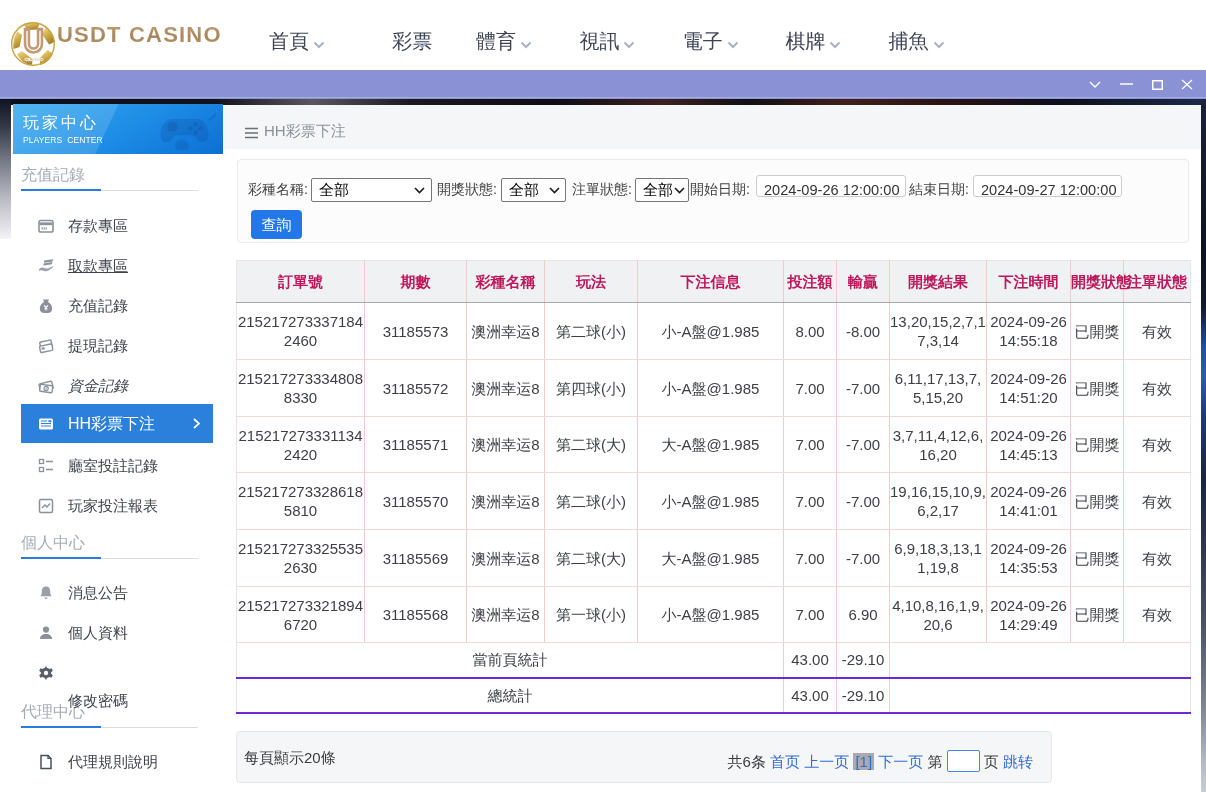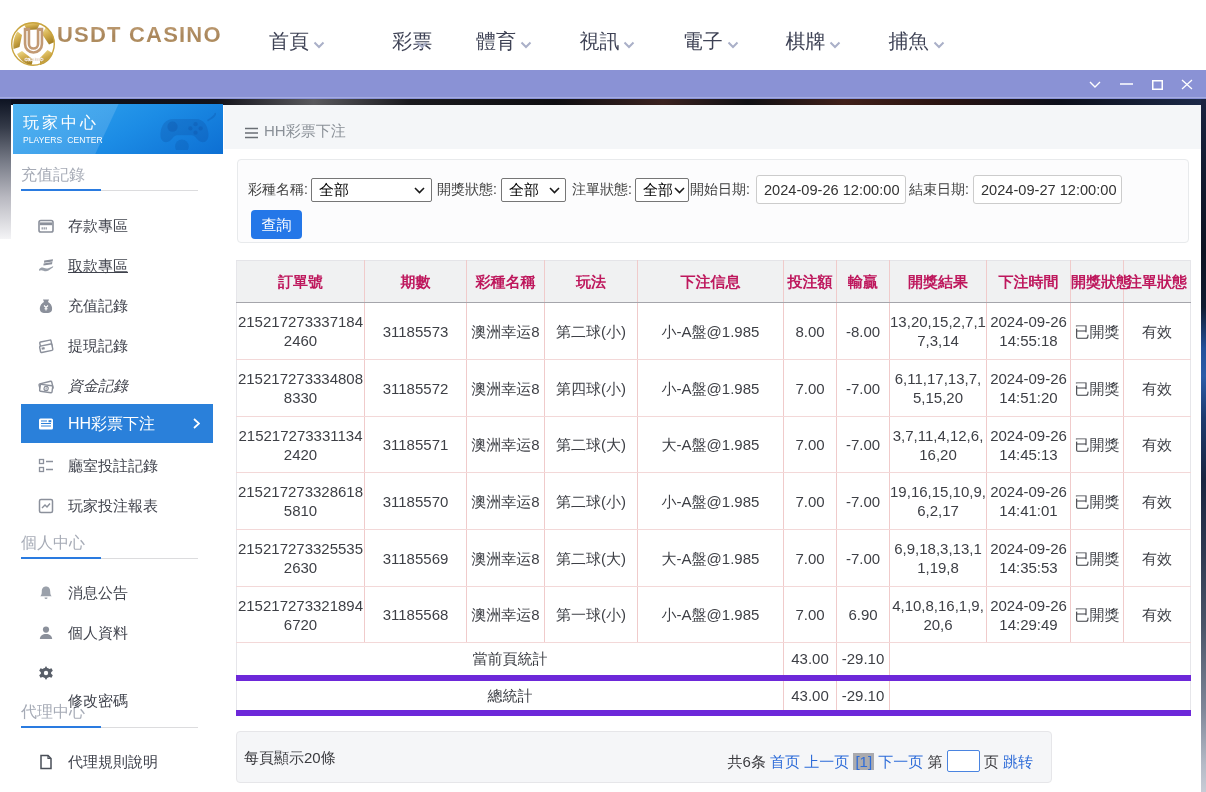--- a/index.html
+++ b/index.html
@@ -41,38 +41,38 @@
 #selbox .txt { position:absolute; left:47px; top:10px; font-size:16px; color:#fff; }
 
 #crumb { left:224px; top:105px; width:977px; height:44px; background:#f4f6f8; }
 #crumb .txt { position:absolute; left:40px; top:17px; font-size:15px; color:#8a9097; }
 #filter { left:237px; top:159px; width:952px; height:84px; background:#fcfcfd;
   border:1px solid #e8eaec; border-radius:4px; }
 .flbl { position:absolute; top:21px; font-size:14px; color:#404040; }
 .fsel { position:absolute; top:18px; height:24px; border:1px solid #767676; border-radius:2px;
   background:#fff; font-size:15px; color:#000; }
 .fsel span { position:absolute; left:7px; top:2px; }
-.finp { position:absolute; top:15px; height:29px; border:1px solid #ccc; border-radius:3px;
+.finp { position:absolute; top:15px; height:22px; border:1px solid #ccc; border-radius:3px;
   background:#fff; font-size:15px; color:#333; }
 .finp span { position:absolute; left:7px; top:6px; white-space:nowrap; font-size:14.6px; }
 #qbtn { position:absolute; left:13px; top:50px; width:51px; height:29px; background:#2477e8;
   border-radius:4px; color:#fff; font-size:15px; text-align:center; line-height:29px; }
 
 #tbl { left:236px; top:260px; border-collapse:collapse; table-layout:fixed; width:954px;
   font-size:15px; color:#3d3f45; }
 #tbl th { background:#f0f1f2; font-weight:bold; color:#be185d; height:42px;
   border-top:1px solid #e4e4e8; border-bottom:1px solid #a5a5ab; white-space:nowrap; overflow:visible; }
 #tbl td, #tbl th { border-left:1px solid #f0cbcb; border-right:1px solid #f0cbcb;
   text-align:center; vertical-align:middle; padding:0; line-height:19px; }
 #tbl td { border-bottom:1px solid #f3d8d8; }
 #tbl tr.dr { height:57px; }
 #tbl tr.st { height:35px; }
 #tbl td:first-child, #tbl th:first-child { border-left:1px solid #e6e6ea; }
 #tbl td:last-child, #tbl th:last-child { border-right:1px solid #e6e6ea; }
-#tbl tr.st td { border-bottom:6px solid #6d28d9; }
+#tbl tr.st td { border-bottom:2px solid #6d28d9; }
 
 #pager { left:236px; top:731px; width:816px; height:52px; background:#f5f6f8;
   border:1px solid #e6e6e9; border-radius:4px; font-size:15px; color:#3c3c40; }
 #pager .lft { position:absolute; left:7px; top:17px; }
 #pager .rgt { position:absolute; right:18px; top:18px; }
 #pager a { color:#2e6cd8; text-decoration:none; }
 #pager .cur { background:#aaaaae; color:#2e6cd8; padding:0 2px; }
 #pager .goin { display:inline-block; width:33px; height:22px; border:1px solid #4a84e0;
   border-radius:2px; background:#fff; vertical-align:-5px; }
 svg { display:block; }

